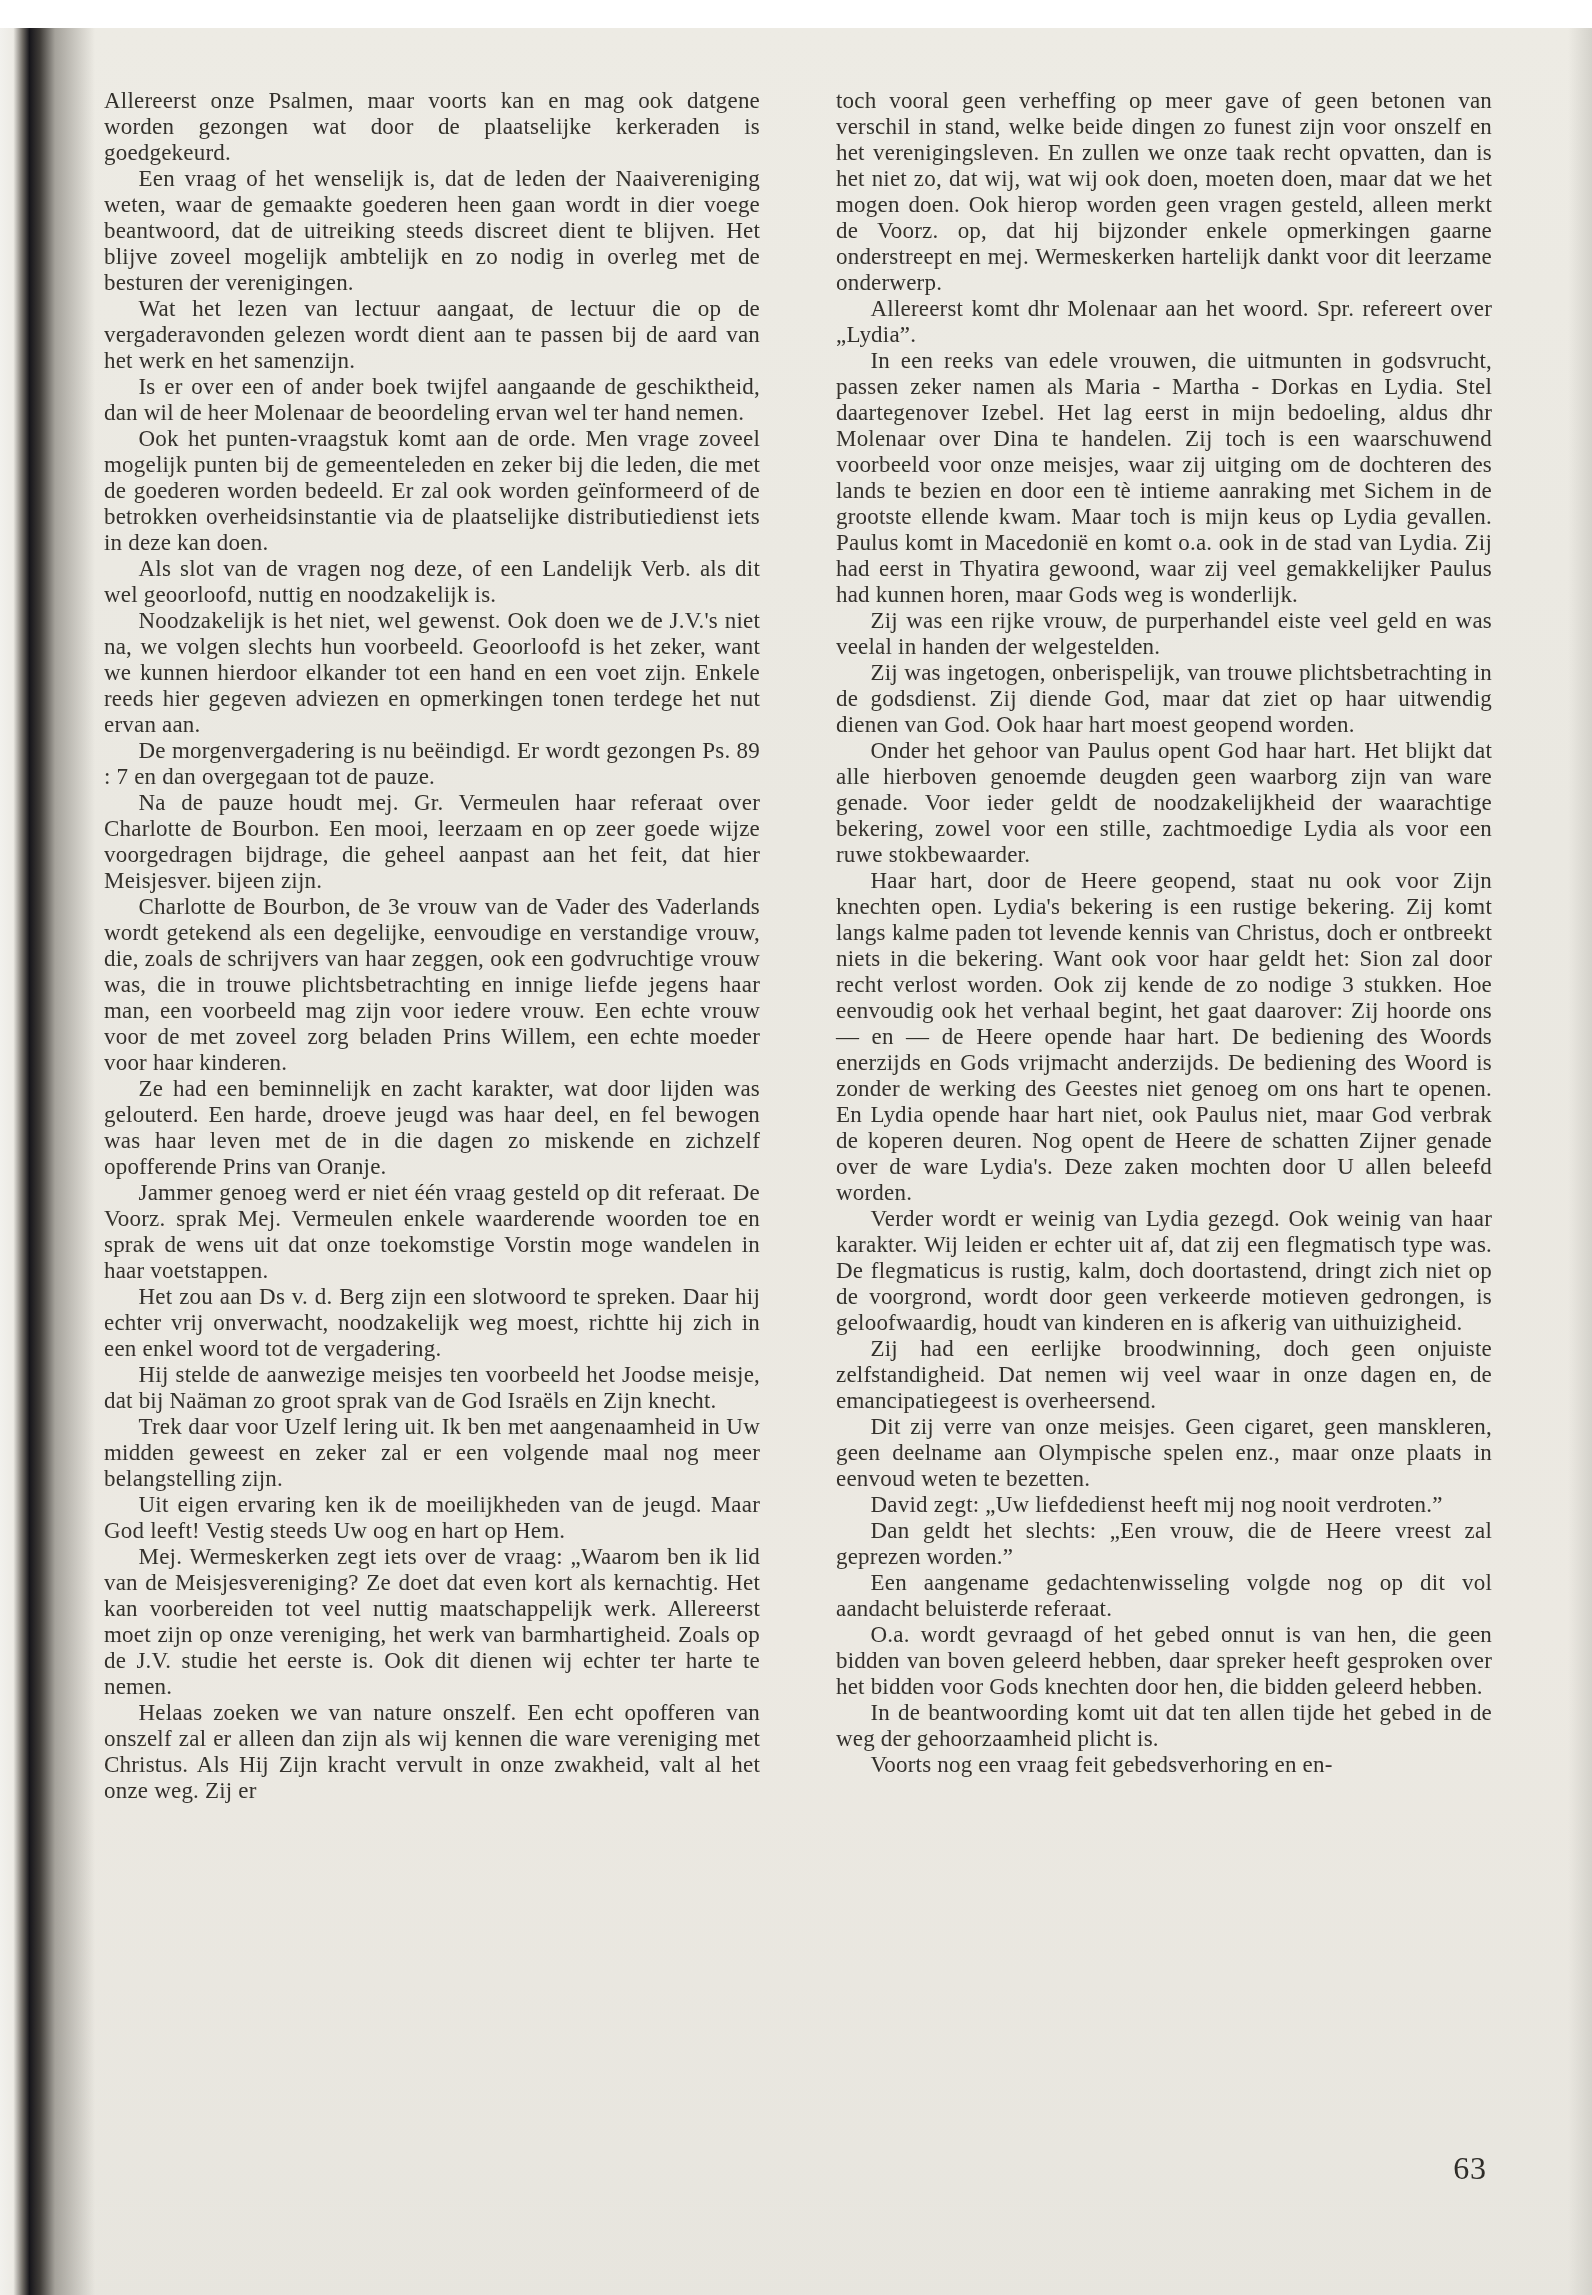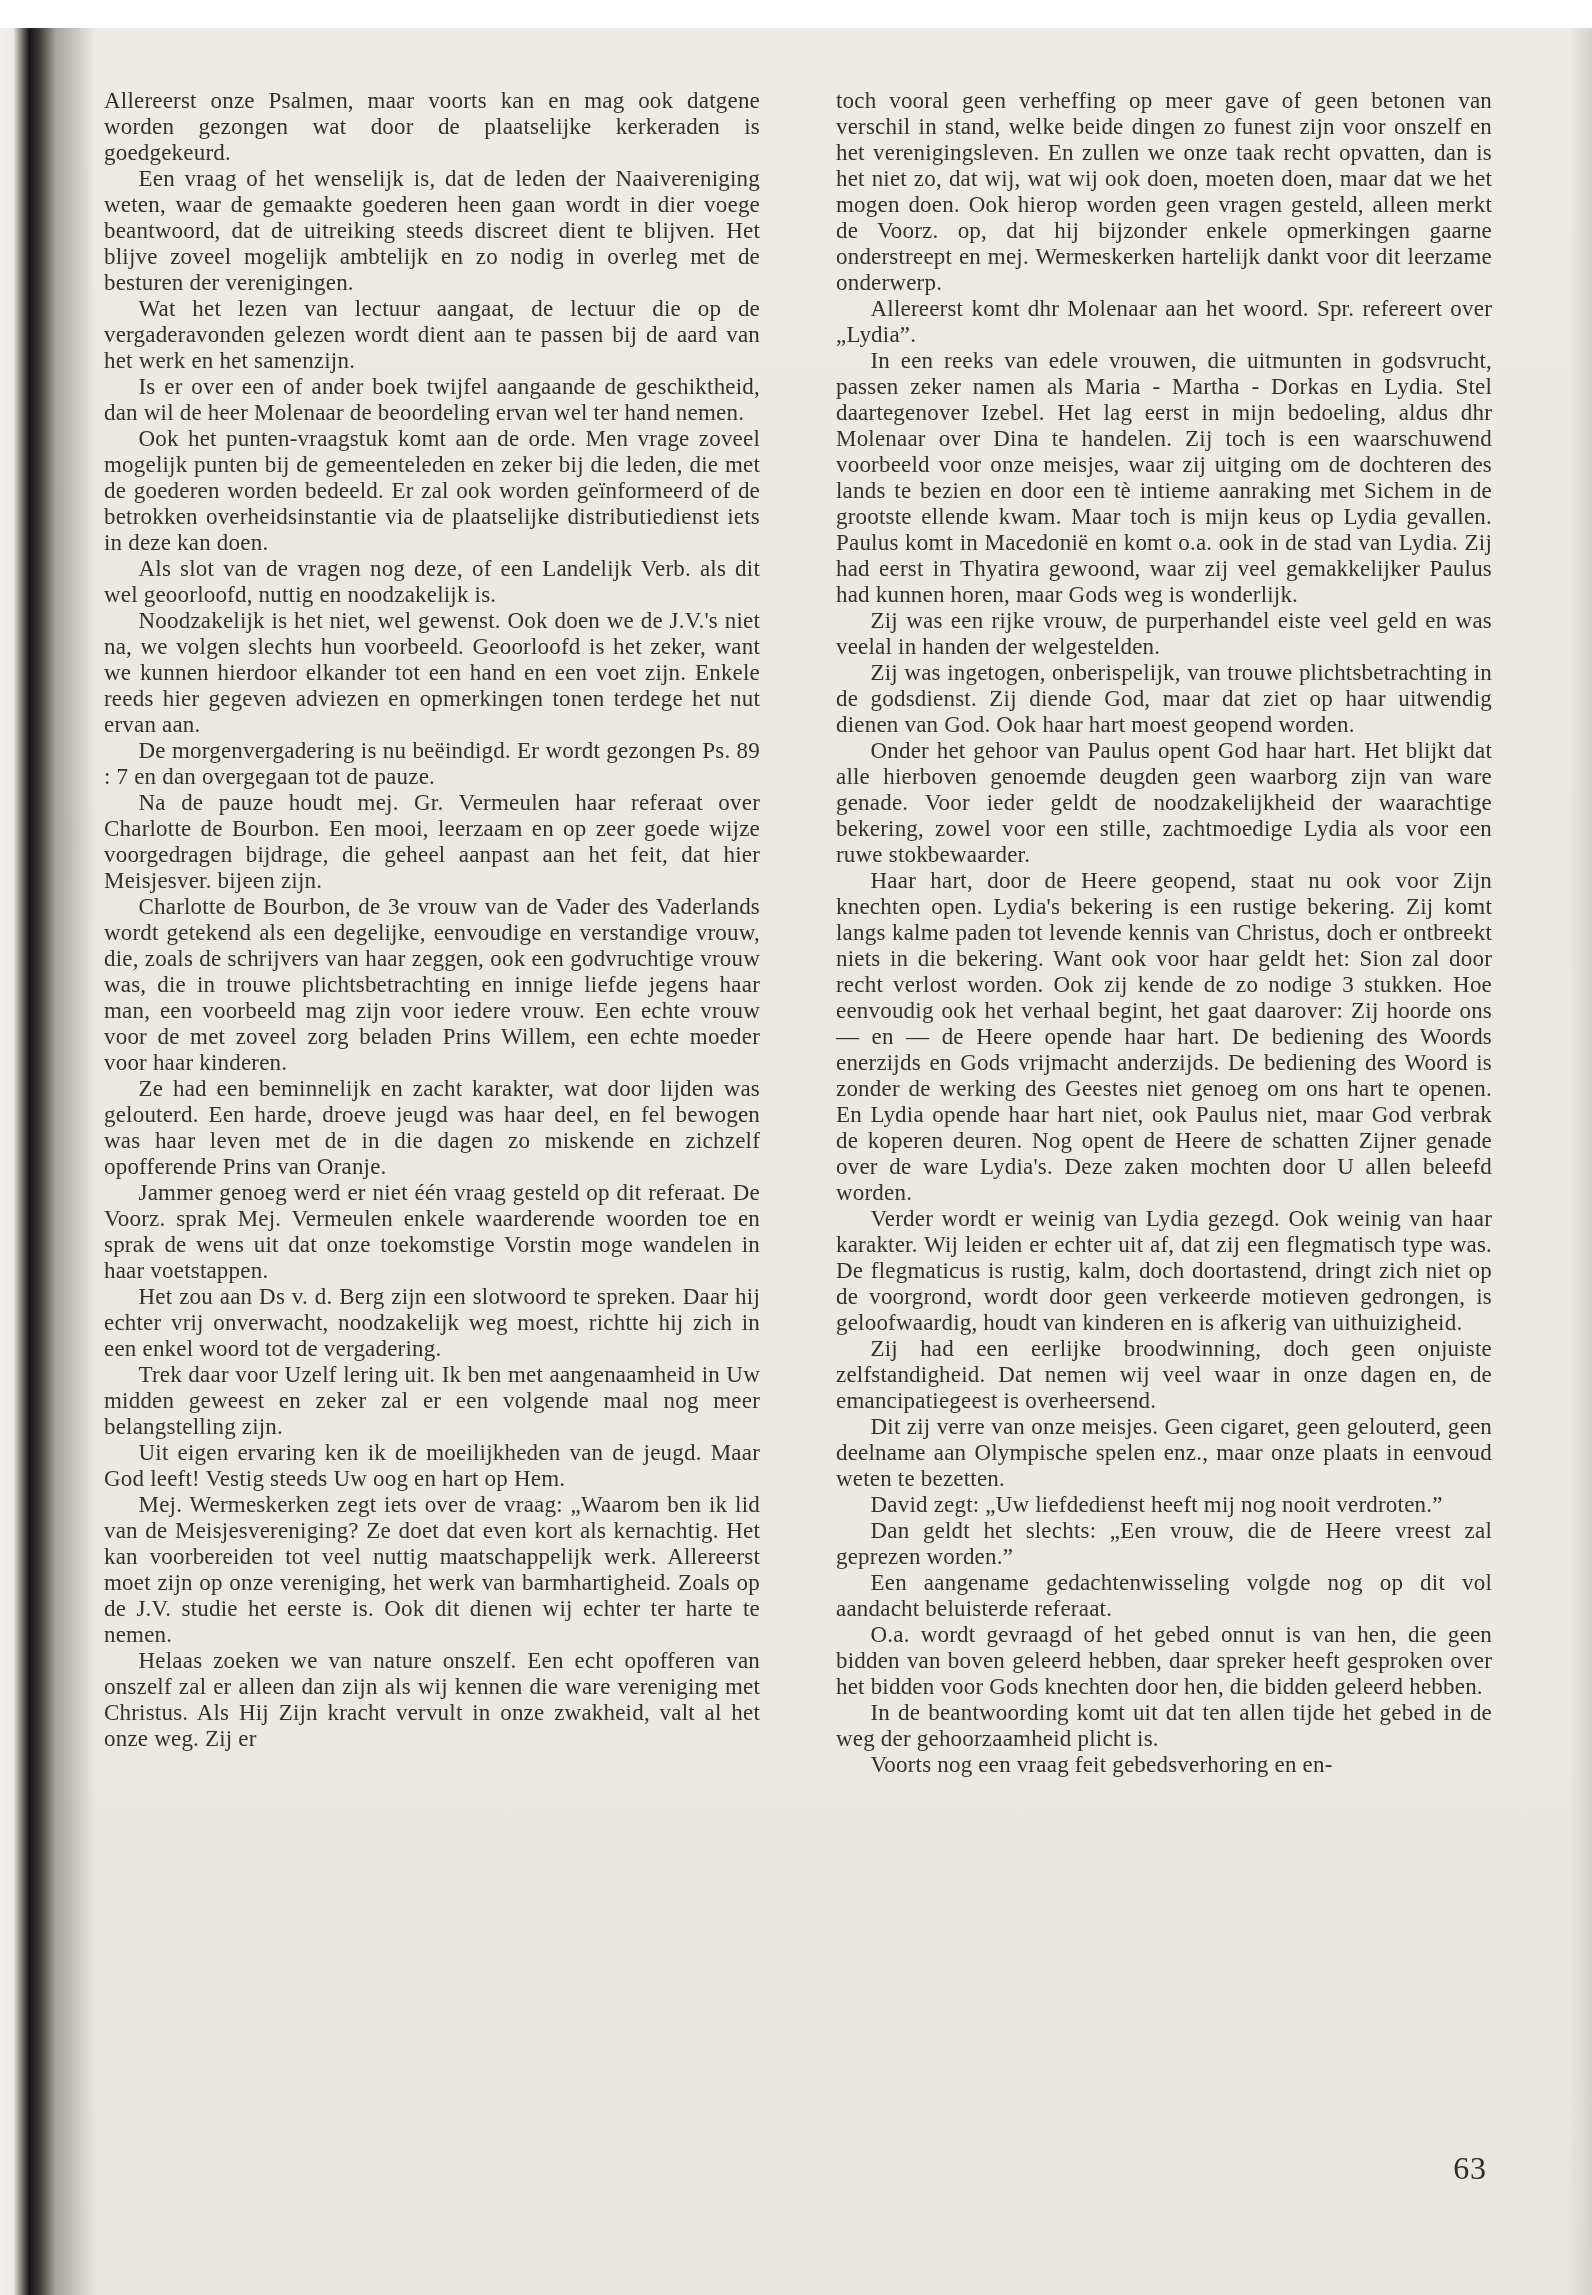--- a/index.html
+++ b/index.html
@@ -90,36 +90,37 @@
         <p>Is er over een of ander boek twijfel aangaande de geschiktheid, dan wil de heer Molenaar de beoordeling ervan wel ter hand nemen.</p>
         <p>Ook het punten-vraagstuk komt aan de orde. Men vrage zoveel mogelijk punten bij de gemeenteleden en zeker bij die leden, die met de goederen worden bedeeld. Er zal ook worden geïnformeerd of de betrokken overheidsinstantie via de plaatselijke distributiedienst iets in deze kan doen.</p>
         <p>Als slot van de vragen nog deze, of een Landelijk Verb. als dit wel geoorloofd, nuttig en noodzakelijk is.</p>
         <p>Noodzakelijk is het niet, wel gewenst. Ook doen we de J.V.'s niet na, we volgen slechts hun voorbeeld. Geoorloofd is het zeker, want we kunnen hierdoor elkander tot een hand en een voet zijn. Enkele reeds hier gegeven adviezen en opmerkingen tonen terdege het nut ervan aan.</p>
         <p>De morgenvergadering is nu beëindigd. Er wordt gezongen Ps. 89 : 7 en dan overgegaan tot de pauze.</p>
         <p>Na de pauze houdt mej. Gr. Vermeulen haar referaat over Charlotte de Bourbon. Een mooi, leerzaam en op zeer goede wijze voorgedragen bijdrage, die geheel aanpast aan het feit, dat hier Meisjesver. bijeen zijn.</p>
         <p>Charlotte de Bourbon, de 3e vrouw van de Vader des Vaderlands wordt getekend als een degelijke, eenvoudige en verstandige vrouw, die, zoals de schrijvers van haar zeggen, ook een godvruchtige vrouw was, die in trouwe plichtsbetrachting en innige liefde jegens haar man, een voorbeeld mag zijn voor iedere vrouw. Een echte vrouw voor de met zoveel zorg beladen Prins Willem, een echte moeder voor haar kinderen.</p>
         <p>Ze had een beminnelijk en zacht karakter, wat door lijden was gelouterd. Een harde, droeve jeugd was haar deel, en fel bewogen was haar leven met de in die dagen zo miskende en zichzelf opofferende Prins van Oranje.</p>
         <p>Jammer genoeg werd er niet één vraag gesteld op dit referaat. De Voorz. sprak Mej. Vermeulen enkele waarderende woorden toe en sprak de wens uit dat onze toekomstige Vorstin moge wandelen in haar voetstappen.</p>
         <p>Het zou aan Ds v. d. Berg zijn een slotwoord te spreken. Daar hij echter vrij onverwacht, noodzakelijk weg moest, richtte hij zich in een enkel woord tot de vergadering.</p>
+        <p>Hij stelde de aanwezige meisjes ten voorbeeld het Joodse meisje, dat bij Naäman zo groot sprak van de God Israëls en Zijn knecht.</p>
         <p>Trek daar voor Uzelf lering uit. Ik ben met aangenaamheid in Uw midden geweest en zeker zal er een volgende maal nog meer belangstelling zijn.</p>
         <p>Uit eigen ervaring ken ik de moeilijkheden van de jeugd. Maar God leeft! Vestig steeds Uw oog en hart op Hem.</p>
         <p>Mej. Wermeskerken zegt iets over de vraag: „Waarom ben ik lid van de Meisjesvereniging? Ze doet dat even kort als kernachtig. Het kan voorbereiden tot veel nuttig maatschappelijk werk. Allereerst moet zijn op onze vereniging, het werk van barmhartigheid. Zoals op de J.V. studie het eerste is. Ook dit dienen wij echter ter harte te nemen.</p>
         <p>Helaas zoeken we van nature onszelf. Een echt opofferen van onszelf zal er alleen dan zijn als wij kennen die ware vereniging met Christus. Als Hij Zijn kracht vervult in onze zwakheid, valt al het onze weg. Zij er</p>
       </div>
     <div class="column">
         <p class="no-indent">toch vooral geen verheffing op meer gave of geen betonen van verschil in stand, welke beide dingen zo funest zijn voor onszelf en het verenigingsleven. En zullen we onze taak recht opvatten, dan is het niet zo, dat wij, wat wij ook doen, moeten doen, maar dat we het mogen doen. Ook hierop worden geen vragen gesteld, alleen merkt de Voorz. op, dat hij bijzonder enkele opmerkingen gaarne onderstreept en mej. Wermeskerken hartelijk dankt voor dit leerzame onderwerp.</p>
         <p>Allereerst komt dhr Molenaar aan het woord. Spr. refereert over „Lydia”.</p>
         <p>In een reeks van edele vrouwen, die uitmunten in godsvrucht, passen zeker namen als Maria - Martha - Dorkas en Lydia. Stel daartegenover Izebel. Het lag eerst in mijn bedoeling, aldus dhr Molenaar over Dina te handelen. Zij toch is een waarschuwend voorbeeld voor onze meisjes, waar zij uitging om de dochteren des lands te bezien en door een tè intieme aanraking met Sichem in de grootste ellende kwam. Maar toch is mijn keus op Lydia gevallen. Paulus komt in Macedonië en komt o.a. ook in de stad van Lydia. Zij had eerst in Thyatira gewoond, waar zij veel gemakkelijker Paulus had kunnen horen, maar Gods weg is wonderlijk.</p>
         <p>Zij was een rijke vrouw, de purperhandel eiste veel geld en was veelal in handen der welgestelden.</p>
         <p>Zij was ingetogen, onberispelijk, van trouwe plichtsbetrachting in de godsdienst. Zij diende God, maar dat ziet op haar uitwendig dienen van God. Ook haar hart moest geopend worden.</p>
         <p>Onder het gehoor van Paulus opent God haar hart. Het blijkt dat alle hierboven genoemde deugden geen waarborg zijn van ware genade. Voor ieder geldt de noodzakelijkheid der waarachtige bekering, zowel voor een stille, zachtmoedige Lydia als voor een ruwe stokbewaarder.</p>
         <p>Haar hart, door de Heere geopend, staat nu ook voor Zijn knechten open. Lydia's bekering is een rustige bekering. Zij komt langs kalme paden tot levende kennis van Christus, doch er ontbreekt niets in die bekering. Want ook voor haar geldt het: Sion zal door recht verlost worden. Ook zij kende de zo nodige 3 stukken. Hoe eenvoudig ook het verhaal begint, het gaat daarover: Zij hoorde ons — en — de Heere opende haar hart. De bediening des Woords enerzijds en Gods vrijmacht anderzijds. De bediening des Woord is zonder de werking des Geestes niet genoeg om ons hart te openen. En Lydia opende haar hart niet, ook Paulus niet, maar God verbrak de koperen deuren. Nog opent de Heere de schatten Zijner genade over de ware Lydia's. Deze zaken mochten door U allen beleefd worden.</p>
         <p>Verder wordt er weinig van Lydia gezegd. Ook weinig van haar karakter. Wij leiden er echter uit af, dat zij een flegmatisch type was. De flegmaticus is rustig, kalm, doch doortastend, dringt zich niet op de voorgrond, wordt door geen verkeerde motieven gedrongen, is geloofwaardig, houdt van kinderen en is afkerig van uithuizigheid.</p>
         <p>Zij had een eerlijke broodwinning, doch geen onjuiste zelfstandigheid. Dat nemen wij veel waar in onze dagen en, de emancipatiegeest is overheersend.</p>
-        <p>Dit zij verre van onze meisjes. Geen cigaret, geen gelouterd, geen deelname aan Olympische spelen enz., maar onze plaats in eenvoud weten te bezetten.</p>
+        <p>Dit zij verre van onze meisjes. Geen cigaret, geen manskleren, geen deelname aan Olympische spelen enz., maar onze plaats in eenvoud weten te bezetten.</p>
         <p>David zegt: „Uw liefdedienst heeft mij nog nooit verdroten.”</p>
         <p>Dan geldt het slechts: „Een vrouw, die de Heere vreest zal geprezen worden.”</p>
         <p>Een aangename gedachtenwisseling volgde nog op dit vol aandacht beluisterde referaat.</p>
         <p>O.a. wordt gevraagd of het gebed onnut is van hen, die geen bidden van boven geleerd hebben, daar spreker heeft gesproken over het bidden voor Gods knechten door hen, die bidden geleerd hebben.</p>
         <p>In de beantwoording komt uit dat ten allen tijde het gebed in de weg der gehoorzaamheid plicht is.</p>
         <p>Voorts nog een vraag feit gebedsverhoring en en-</p>
       </div>
   </div>
 
   <div class="page-number">63</div>

